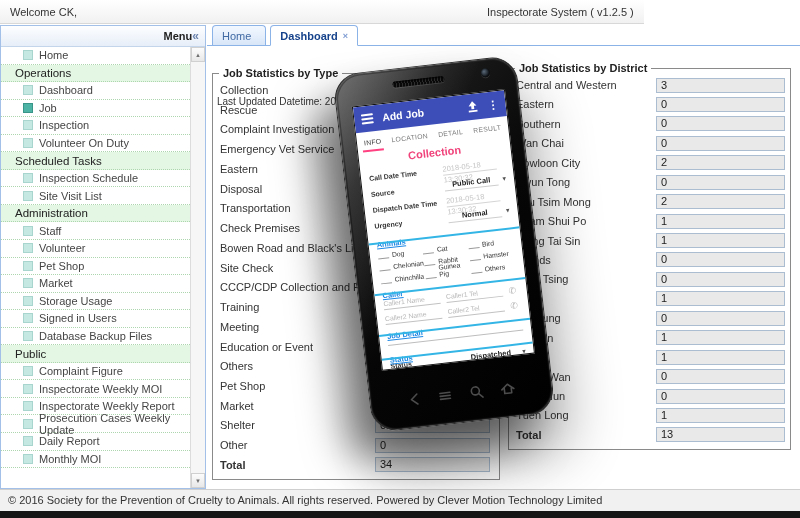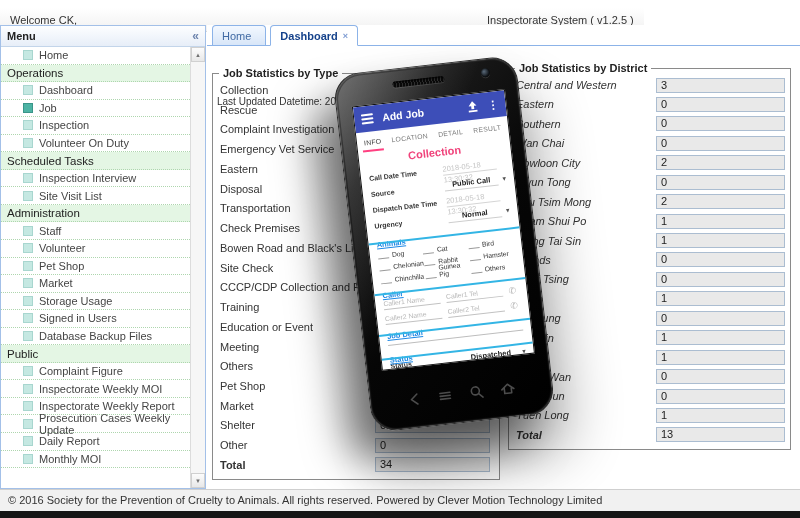--- a/index.html
+++ b/index.html
@@ -1,38 +1,38 @@
 <!DOCTYPE html>
 <html><head>
 <meta charset="utf-8">
 <style>
   * { margin:0; padding:0; box-sizing:border-box; }
   html,body { width:800px; height:518px; overflow:hidden; background:#fff;
               font-family:"Liberation Sans", sans-serif; }
   #stage { position:relative; width:800px; height:518px; background:#fff; }
 
   
-  #header { position:absolute; left:0; top:8px; width:644px; height:24px;
+  #header { position:absolute; left:0; top:0; width:644px; height:24px;
             background:linear-gradient(#ffffff,#f1f1f1); border-bottom:1px solid #d8d8d8;padding-left:36px; }
   #welcome { position:absolute; left:10px; top:0; line-height:24px; font-size:11px; color:#333; }
-  #apptitle { position:absolute; left:487px; top:0; line-height:24px; font-size:11px; color:#333;text-decoration:underline; }
+  #apptitle { position:absolute; left:487px; top:0; line-height:24px; font-size:11px; color:#333; }
 
   
   #sidebar { position:absolute; left:0; top:25px; width:206px; height:464px;
              border:1px solid #a3c0e8; background:#fff; }
   #menu-header { height:21px; background:linear-gradient(#fdfeff,#e7eef8);
                  border-bottom:1px solid #c3d5ea; font-size:11px; font-weight:bold; color:#222;
                  line-height:20px; padding:0 6px; display:flex; }
-  #menu-title { flex:1; }
+  #menu-title { flex:1;text-align:right; }
   #menu-collapse { color:#6d84ad; font-size:12px; cursor:pointer; }
   #menu-list { position:absolute; left:0; top:21px; right:15px; bottom:0; overflow:hidden; }
   .mrow { display:flex; align-items:center; height:17.55px; border-bottom:1px dotted #aed6ae;
           font-size:11px; color:#444; background:#fff; cursor:pointer; }
   .mrow.item { padding-left:22px; }
-  .mrow.group { padding-left:6px; background:#e4f6e4; color:#222; font-size:11.5px; }
+  .mrow.group { padding-left:14px; background:#e4f6e4; color:#222; font-size:11.5px; }
   .micon { width:10px; height:10px; background:#c5e8e2; border:1px solid #a8d6cf;
            margin-right:6px; flex:none; }
   .mrow.sel .micon { background:#4db3a4; border-color:#3a9589; }
   #menu-scroll { position:absolute; right:0; top:21px; bottom:0; width:15px;
                  background:#f6f6f6; border-left:1px solid #dcdcdc; }
   .scroll-btn { height:15px; background:linear-gradient(#fcfcfc,#e8e8e8); border:1px solid #d0d0d0;
                 font-size:6px; color:#707070; text-align:center; line-height:14px; cursor:pointer; }
   #scroll-down { position:absolute; bottom:0; left:0; right:0; }
   #scroll-up { position:absolute; top:0; left:0; right:0; }
 
@@ -58,21 +58,21 @@
              display:flex; flex-direction:column; justify-content:space-between; }
   .srow { display:flex; align-items:center; height:16px; }
   .slabel { font-size:11px; color:#333; padding-left:7px; white-space:nowrap; overflow:hidden; }
   .vbox { height:15px; background:#e9e9e9; border:1px solid #abbdd1; font-size:11px;
           color:#222; line-height:13px; padding-left:4px; flex:none; }
   .srow.total .slabel { font-weight:bold; }
   #fs-type { left:5px; top:27px; width:288px; height:407px; }
   #fs-type .slabel { width:162px; }
   #fs-type .vbox { width:115px; }
   #fs-district { left:301px; top:22px; width:283px; height:382px; }
-  #fs-district .slabel { width:147px;font-style:italic; }
+  #fs-district .slabel { width:147px; }
   #fs-district .vbox { width:129px; }
 
   
   #phone { position:absolute; left:352px; top:64px; width:184px; height:360px;
            transform:rotate(-6.5deg); border-radius:26px; z-index:50;
            background:linear-gradient(135deg,#4a4a4a 0%,#1a1a1a 22%,#060606 55%,#000 100%);
            box-shadow:-26px 28px 42px rgba(0,0,0,.5), 12px 40px 55px rgba(0,0,0,.3),
                       inset 0 0 2px rgba(255,255,255,.5);
            border:1px solid #2a2a2a; }
   #phone::before { content:""; position:absolute; inset:2px; border-radius:24px;
@@ -185,21 +185,21 @@
         </div>
 
 
         <div class="mrow group">
 
           <span class="mlabel">Scheduled Tasks</span>
         </div>
 
         <div class="mrow item">
           <span class="micon"></span>
-          <span class="mlabel">Inspection Interview</span>
+          <span class="mlabel">Inspection Schedule</span>
         </div>
 
         <div class="mrow item">
           <span class="micon"></span>
           <span class="mlabel">Site Visit List</span>
         </div>
 
         <div class="mrow group">
 
           <span class="mlabel">Administration</span>
@@ -356,26 +356,26 @@
               <span class="vbox"></span>
             </div>
 
 
             <div class="srow plain">
               <span class="slabel">Training</span>
               <span class="vbox"></span>
             </div>
 
             <div class="srow plain">
+              <span class="slabel">Meeting</span>
+              <span class="vbox"></span>
+            </div>
+
+            <div class="srow plain">
               <span class="slabel">Education or Event</span>
-              <span class="vbox"></span>
-            </div>
-
-            <div class="srow plain">
-              <span class="slabel">Meeting</span>
               <span class="vbox"></span>
             </div>
 
             <div class="srow plain">
               <span class="slabel">Others</span>
               <span class="vbox"></span>
             </div>
 
             <div class="srow plain">
               <span class="slabel">Pet Shop</span>

